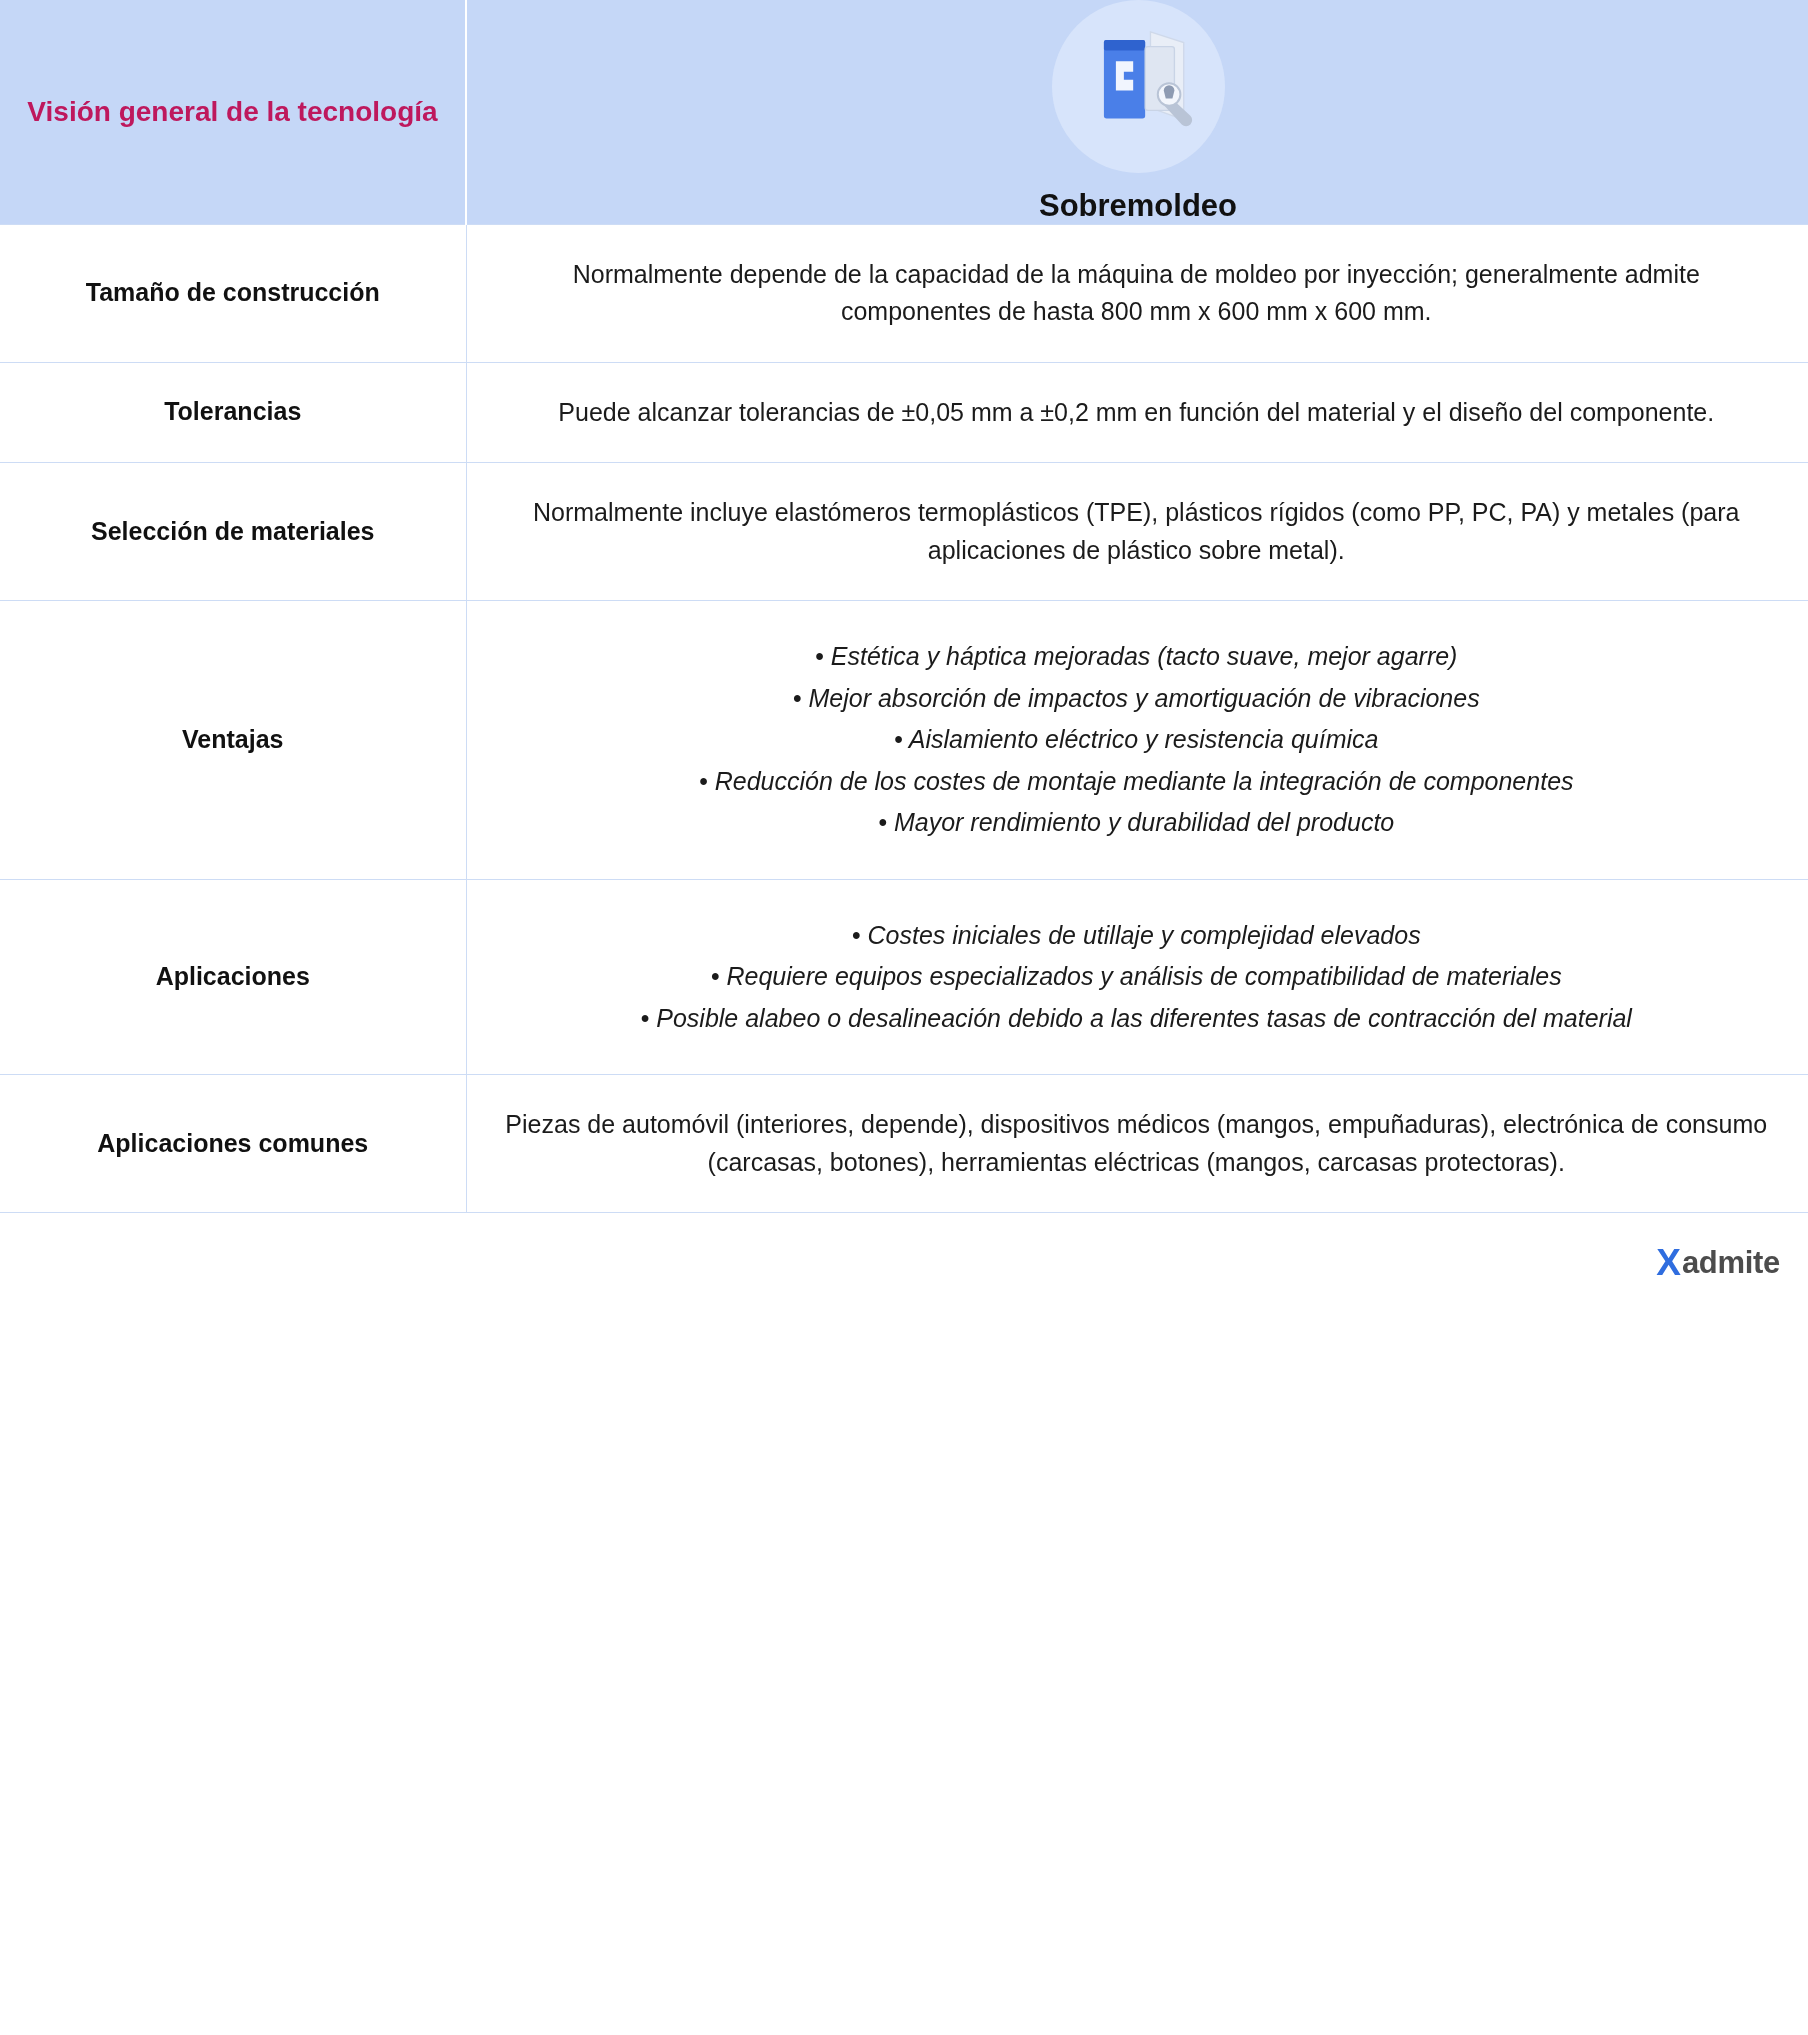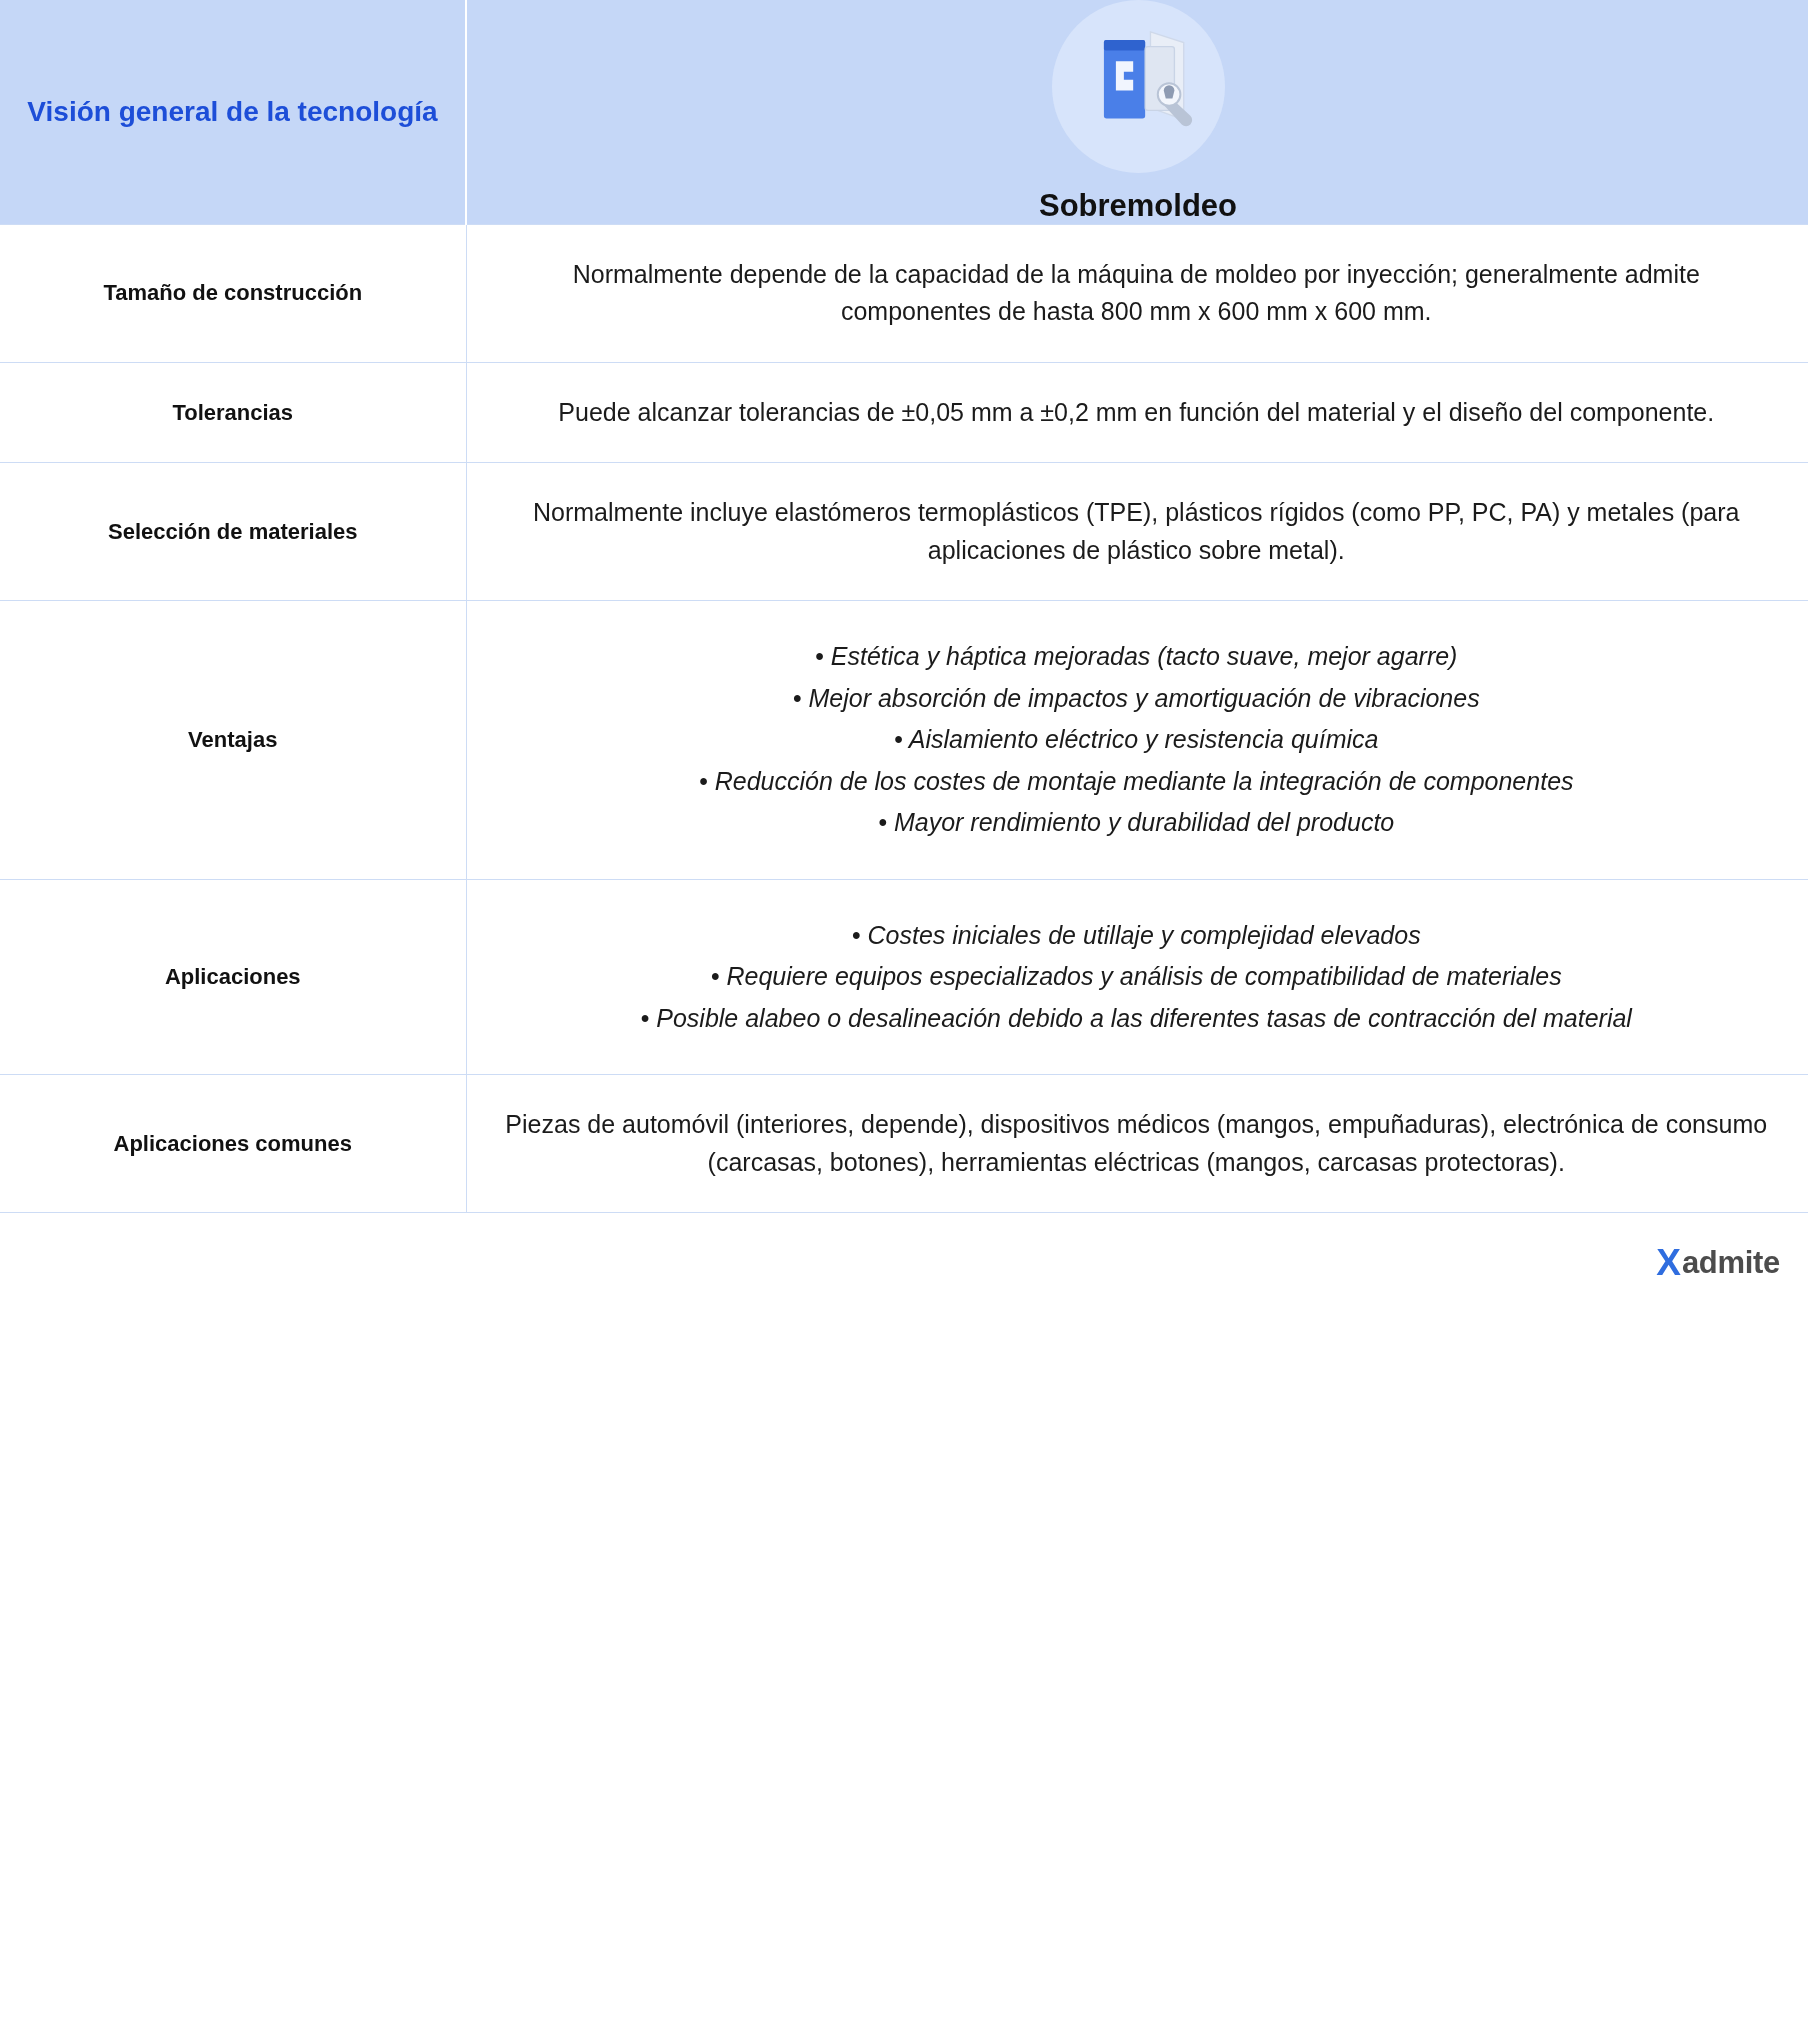--- a/index.html
+++ b/index.html
@@ -33,21 +33,21 @@
 
   
   tr.header-row td {
     background: #c5d7f7;
     vertical-align: middle;
     padding: 0;
   }
   .header-label {
     font-size: 28px;
     font-weight: bold;
-    color: #1d4ed8;
+    color: #be185d;
     text-align: center;
     line-height: 1.35;
     padding: 27px 40px;
   }
   .header-value {
     text-align: center;
     padding: 18.6px 27px 31px 27px;
     border-left: 2px solid #ffffff;
   }
   .header-title {
@@ -73,21 +73,21 @@
     justify-content: center;
   }
 
   
   tr.data-row td {
     border-top: 1.3px solid #cddcf5;
     vertical-align: middle;
     background: #ffffff;
   }
   tr.data-row td.cell-label {
-    font-size: 22px;
+    font-size: 25px;
     font-weight: bold;
     text-align: center;
     color: #111111;
     line-height: 1.35;
     padding: 31px 27px;
   }
   tr.data-row td.cell-value {
     border-left: 1.3px solid #cddcf5;
     font-size: 25px;
     line-height: 1.5;

